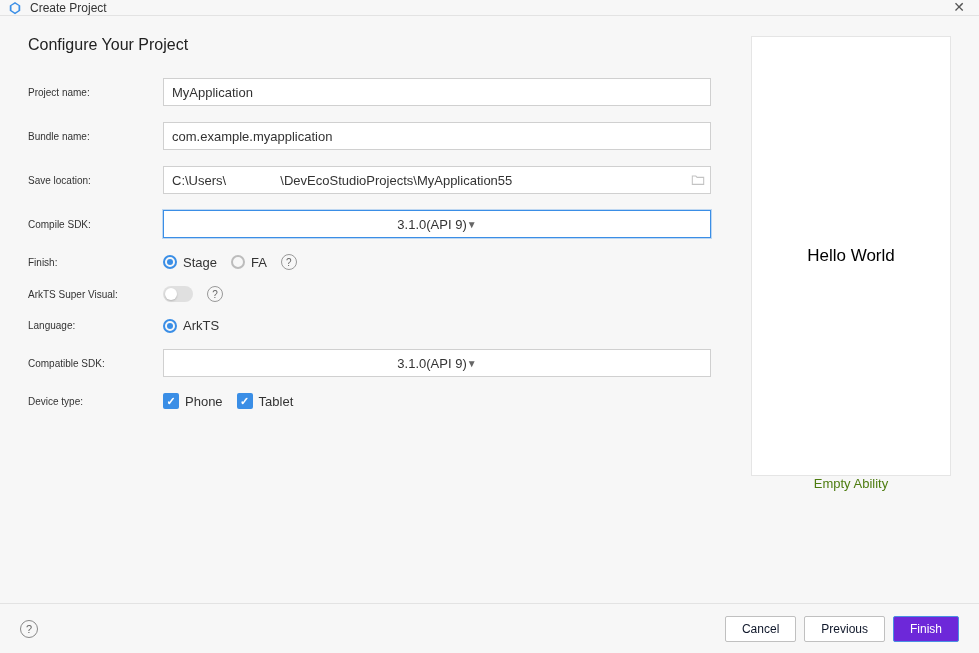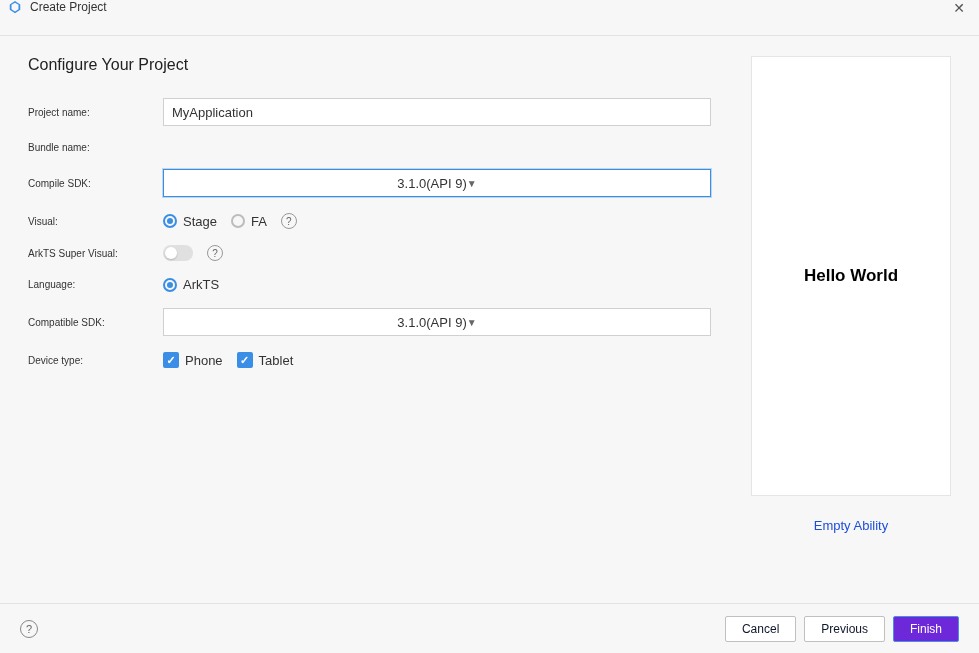--- a/index.html
+++ b/index.html
@@ -1,18 +1,18 @@
 <!DOCTYPE html>
 <html><head>
 <meta charset="utf-8">
 <style>
 * { box-sizing: border-box; margin: 0; padding: 0; font-family: -apple-system, BlinkMacSystemFont, "Segoe UI", Arial, sans-serif; }
 body { width: 979px; height: 653px; background: #f7f7f7; font-size: 13px; color: #333; position: relative; }
 
-.title-bar { height: 36px; display: flex; align-items: flex-start; padding: 0 8px; border-bottom: 1px solid #e3e3e3; }
+.title-bar { height: 16px; display: flex; align-items: flex-end; padding: 0 8px; border-bottom: 1px solid #e3e3e3; }
 .title-bar-icon { width: 14px; height: 14px; margin-right: 8px; display: flex; align-items: center; justify-content: center; }
 .title-bar-text { flex: 1; font-size: 12px; color: #333; }
 .title-bar-close { width: 24px; text-align: center; font-size: 14px; color: #555; cursor: pointer; }
 
 .content { padding: 20px 28px 0 28px; display: flex; gap: 40px; }
 
 .form-area { flex: 1; }
 .page-title { font-size: 16px; font-weight: 400; color: #222; margin-bottom: 24px; }
 
 .row { display: flex; align-items: center; margin-bottom: 16px; }
@@ -36,22 +36,22 @@
 
 .help-icon { width: 16px; height: 16px; border: 1px solid #999; border-radius: 50%; display: flex; align-items: center; justify-content: center; font-size: 10px; color: #666; cursor: pointer; }
 
 .toggle { width: 30px; height: 16px; background: #e0e0e0; border-radius: 8px; position: relative; cursor: pointer; }
 .toggle-knob { width: 12px; height: 12px; background: #fff; border-radius: 50%; position: absolute; top: 2px; left: 2px; box-shadow: 0 1px 2px rgba(0,0,0,.2); }
 
 .checkbox { display: inline-flex; align-items: center; gap: 6px; cursor: pointer; font-size: 13px; }
 .checkbox-box { width: 16px; height: 16px; background: #3a8ee6; border-radius: 2px; display: flex; align-items: center; justify-content: center; color: #fff; font-size: 11px; font-weight: bold; }
 
 .preview-area { width: 200px; display: flex; flex-direction: column; align-items: center; }
-.preview-box { width: 200px; height: 440px; background: #fff; border: 1px solid #e5e5e5; display: flex; align-items: center; justify-content: center; font-size: 17px; font-weight: bold; font-family: Georgia, 'Times New Roman', serif; color: #000; }
-.preview-label { margin-top: 22px; font-size: 13px; color: #1d4ed8; }
+.preview-box { width: 200px; height: 440px; background: #fff; border: 1px solid #e5e5e5; display: flex; align-items: center; justify-content: center; font-size: 17px; font-weight: normal; font-family: Georgia, 'Times New Roman', serif; color: #000; }
+.preview-label { margin-top: 0; font-size: 13px; color: #4d7c0f; }
 
 .footer { position: absolute; bottom: 0; left: 0; right: 0; height: 50px; border-top: 1px solid #e3e3e3; display: flex; align-items: center; padding: 0 20px; gap: 8px; }
 .footer-help { width: 18px; height: 18px; border: 1.2px solid #888; border-radius: 50%; display: flex; align-items: center; justify-content: center; font-size: 11px; color: #666; cursor: pointer; }
 .footer-spacer { flex: 1; }
 .footer-btn { height: 26px; padding: 0 16px; border: 1px solid #c0c0c0; background: #fff; font-size: 12px; color: #0f172a; cursor: pointer; border-radius: 2px; }
 .footer-btn.primary { background: #6d28d9; border-color: #4a90e2; color: #fff; }
 </style>
 </head>
 <body>
 
@@ -71,35 +71,51 @@
 
     <div class="row">
       <div class="row-label">Project name:</div>
       <div class="row-ctrl">
         <input class="text-input" value="MyApplication" style="">
       </div>
     </div>
 
     <div class="row">
       <div class="row-label">Bundle name:</div>
+      <div class="row-ctrl">
+        <input class="text-input" value="com.example.myapplication" style="">
+      </div>
     </div>
 
+    <div class="row">
+      <div class="row-label">Save location:</div>
+      <div class="row-ctrl">
+        <div class="path-input">
+          <input class="text-input" value="C:\Users\               \DevEcoStudioProjects\MyApplication55" style="">
+          <span class="folder-icon">
+            <svg viewBox="0 0 16 16" width="14" height="14">
+                <path fill="none" stroke="#888" stroke-width="1.2" d="M1.5 3.5 h4 l1.5 1.5 h7.5 v8 h-13 z"></path>
+              </svg>
+          </span>
+        </div>
+      </div>
+    </div>
 
     <div class="row">
       <div class="row-label">Compile SDK:</div>
       <div class="row-ctrl">
         <div class="select-ctrl select-focused">
           <span>3.1.0(API 9)</span>
           <span class="chevron">▼</span>
         </div>
       </div>
     </div>
 
     <div class="row">
-      <div class="row-label">Visual:</div>
+      <div class="row-label">Finish:</div>
       <div class="row-ctrl">
         <label class="radio">
           <span class="radio-circle">
               <span class="radio-dot"></span>
             </span>
           <span>Stage</span>
         </label>
         <label class="radio">
           <span class="radio-circle off"></span>
           <span>FA</span>

